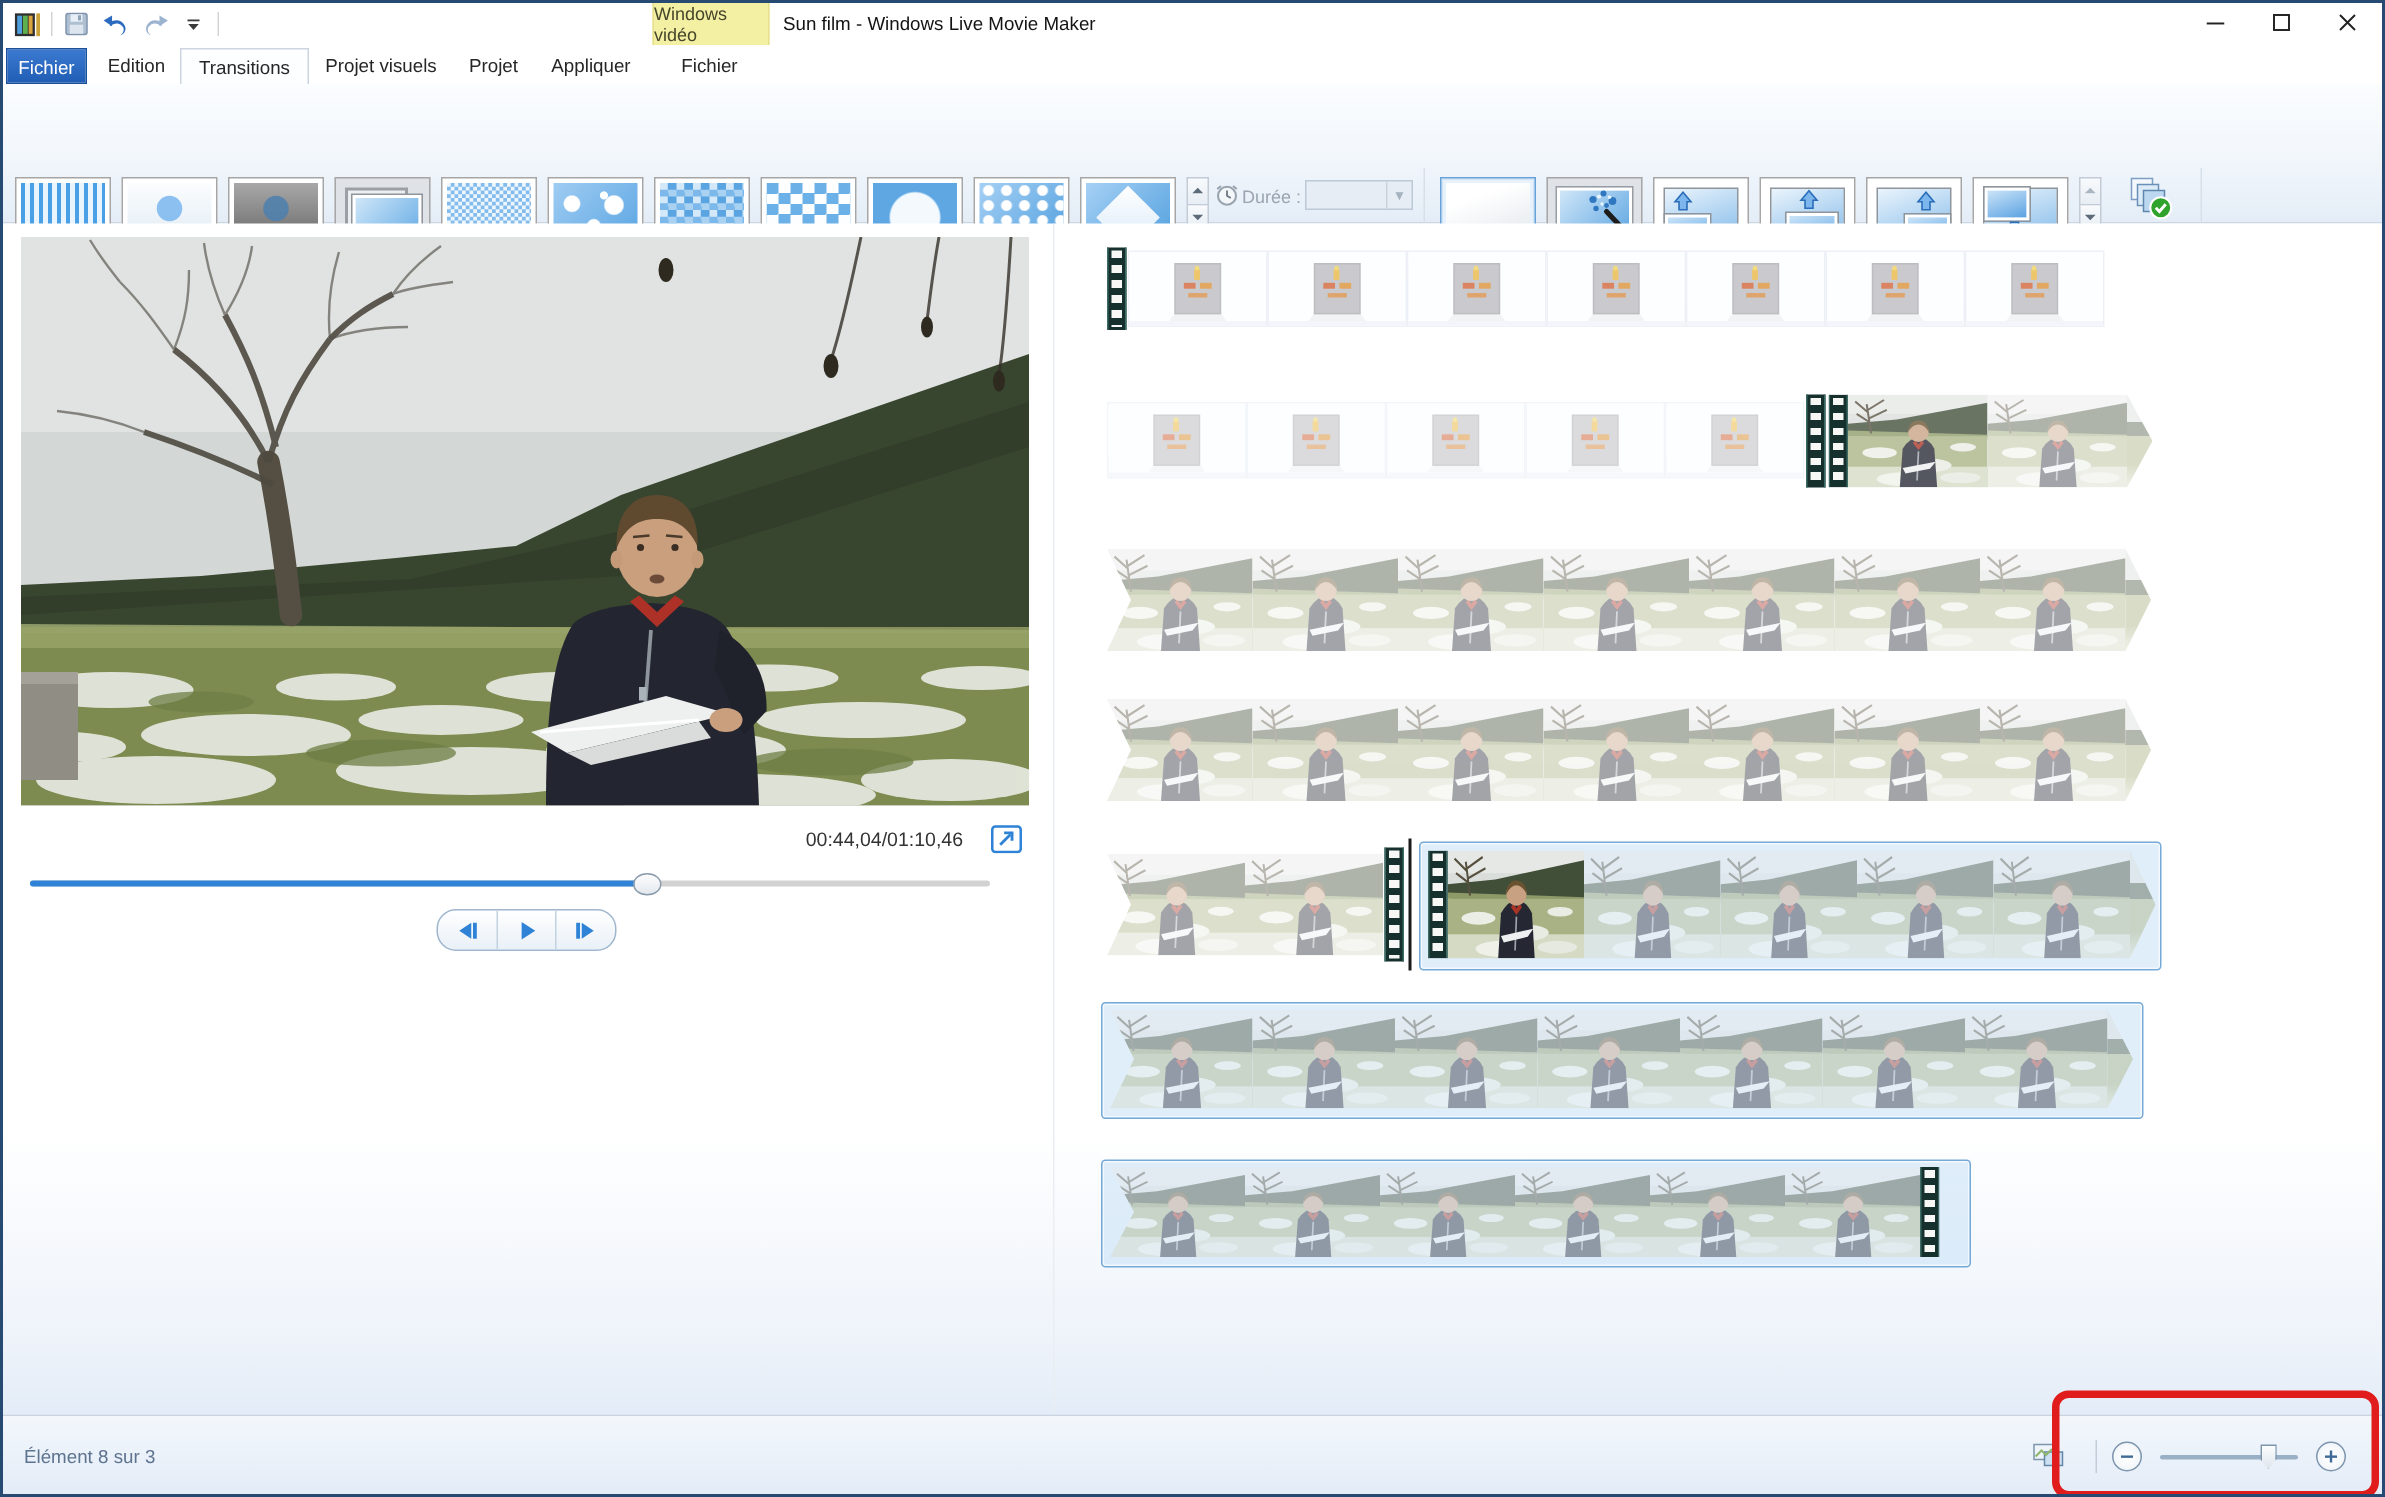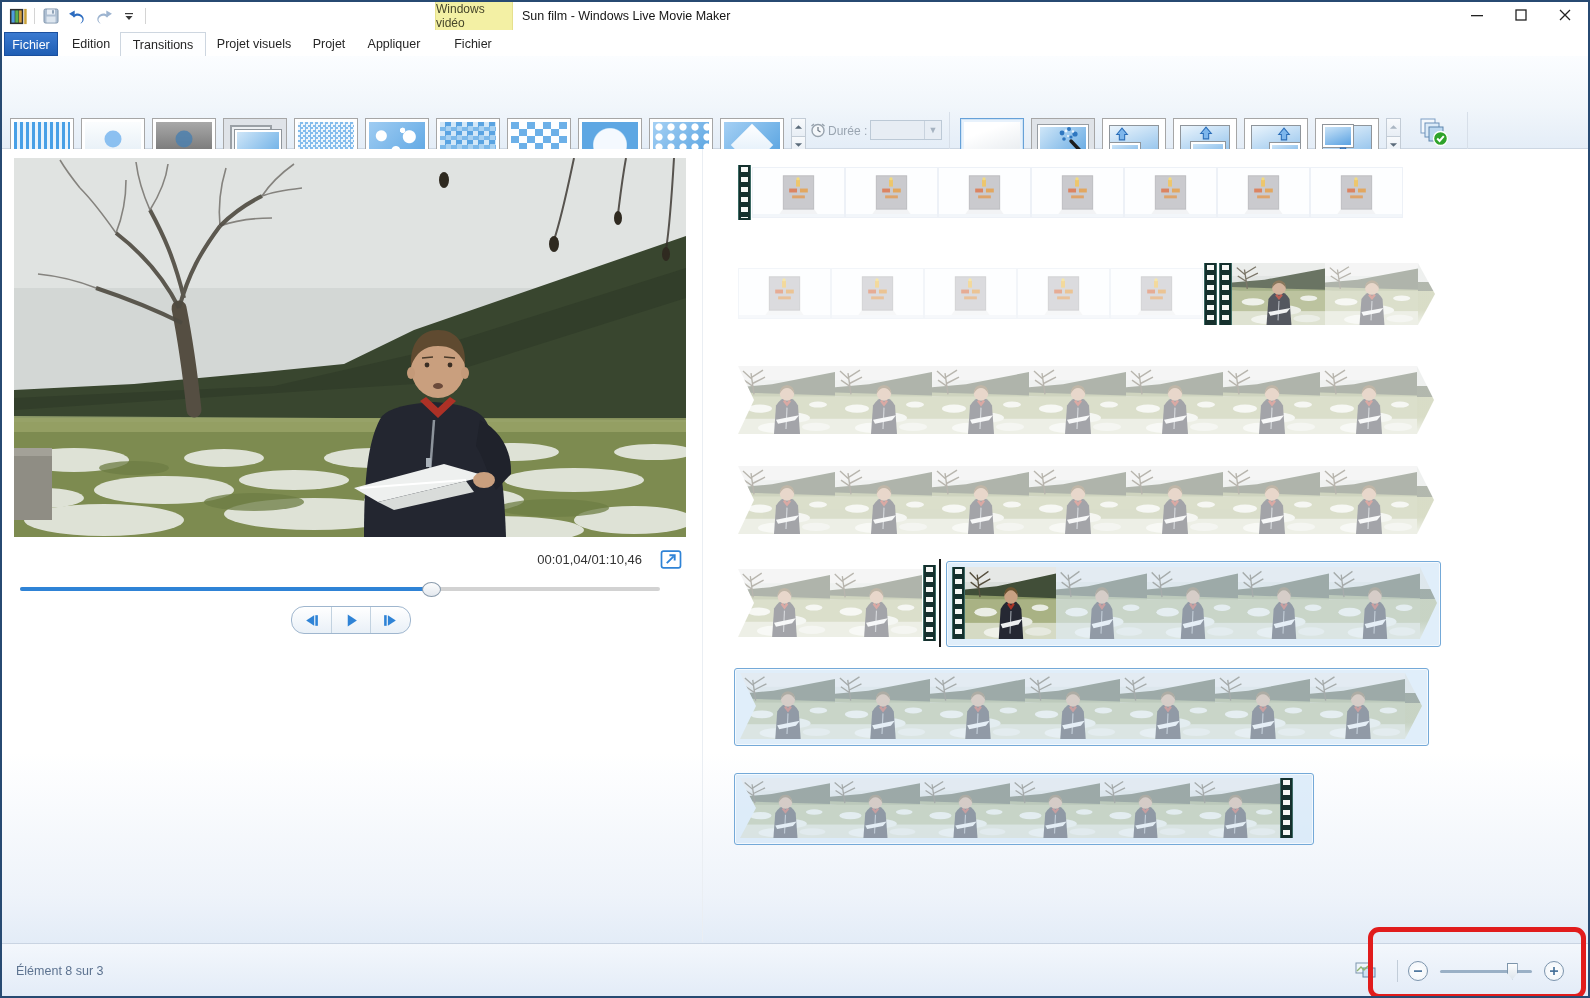--- a/index.html
+++ b/index.html
@@ -470,21 +470,21 @@
       <path d="M406,243 L424,260 L442,243 L436,239 L424,250 L412,239 Z" fill="#ad3126"></path>
       <path d="M420,262 L414,340" stroke="#8d949c" stroke-width="2.5"></path>
       <rect x="412" y="300" width="5" height="9" fill="#aab2ba"></rect>
       <path d="M340,330 L430,306 L472,318 L452,323 L364,344 Z" fill="#eef0ef"></path>
       <path d="M364,344 L452,323 L460,334 L380,352 Z" fill="#d9dcda"></path>
       <path d="M346,330 L452,322" stroke="#ffffff" stroke-width="2" fill="none"></path>
       <ellipse cx="470" cy="322" rx="11" ry="8" fill="#c99f7e"></ellipse>
     </svg>
   </div>
 
-  <div class="timestamp">00:01,04/01:10,46</div>
+  <div class="timestamp">00:44,04/01:10,46</div>
   <div class="fsbtn"><svg viewBox="0 0 20 18" width="22" height="19">
         <rect x="1" y="1" width="18" height="16" rx="2" fill="#fff" stroke="#2f83d6" stroke-width="1.6"></rect>
         <path d="M6,12.5 L12.5,6" stroke="#2f83d6" stroke-width="1.8"></path>
         <path d="M8.5,5 L13.5,5 L13.5,10" fill="none" stroke="#2f83d6" stroke-width="1.8"></path>
       </svg></div>
 
   <div class="seek">
     <div class="seekfill" id="seekfill" style="width: 64%;"></div>
     <div class="seekthumb" id="seekthumb" style="left: calc(64% - 8px);"></div>
   </div>

